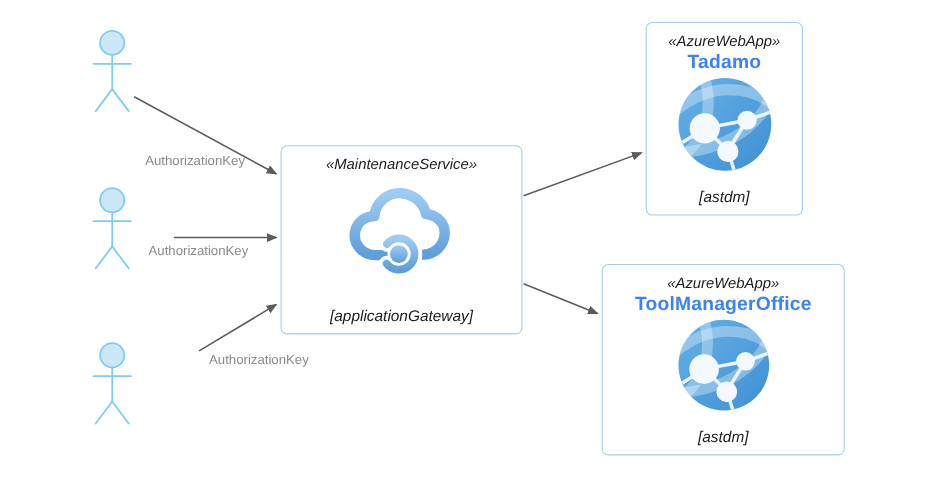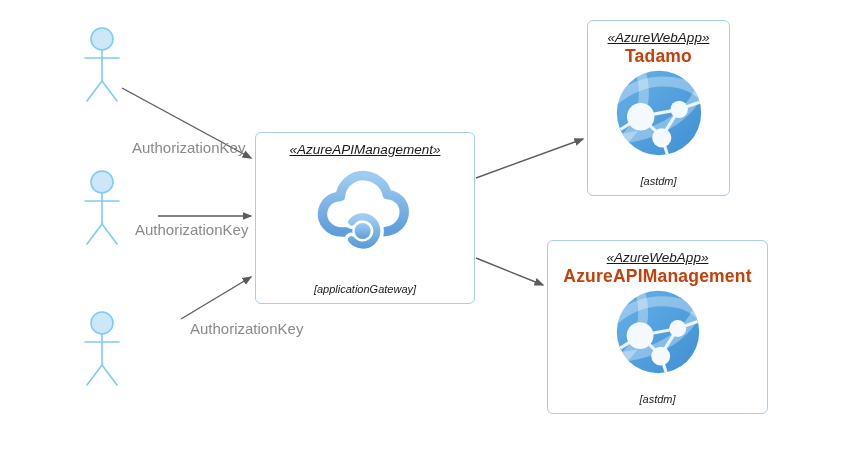--- a/index.html
+++ b/index.html
@@ -11,40 +11,39 @@
     overflow:hidden;
   }
   svg.layer{position:absolute;left:0;top:0;}
   .actor-figure{position:absolute;}
   .actor-label{
     position:absolute;text-align:center;
     font-size:15.5px;color:#111;line-height:1.1;
   }
   .edge-label{
     position:absolute;
-    font-size:15px;color:#8a8a8a;white-space:nowrap;
+    font-size:12px;color:#8a8a8a;white-space:nowrap;
   }
   .node{
     position:absolute;box-sizing:border-box;
     background:#fff;border:1px solid #a8cdec;border-radius:6px;
     display:flex;flex-direction:column;align-items:center;
   }
   .node .stereotype{
     margin-top:9px;font-size:13.5px;font-style:italic;color:#1a1a1a;
     white-space:nowrap;
-    text-decoration:underline;
   }
   .node .node-name{
-    margin-top:1px;font-size:17.5px;font-weight:bold;color:#c2410c;
+    margin-top:1px;font-size:17.5px;font-weight:bold;color:#3b82f6;
     white-space:nowrap;letter-spacing:.2px;
   }
   .node .node-icon{margin-top:2px;line-height:0;}
   .node .node-tag{
     margin-top:auto;margin-bottom:8px;
-    font-size:11px;font-style:italic;color:#1a1a1a;white-space:nowrap;
+    font-size:14px;font-style:italic;color:#1a1a1a;white-space:nowrap;
   }
   #gateway-node{left:255px;top:132px;width:220px;height:172px;}
   #tadamo-node{left:587px;top:20px;width:143px;height:176px;}
   #maintenance-node{left:547px;top:240px;width:221px;height:174px;}
 </style>
 </head>
 <body>
 
 <div class="canvas">
 
@@ -89,21 +88,21 @@
       <line x1="32" y1="54" x2="17" y2="74"></line>
       <line x1="32" y1="54" x2="47" y2="74"></line>
     </g>
   </svg>
 
   <div class="edge-label" style="left:132px;top:139px;">AuthorizationKey</div>
   <div class="edge-label" style="left:135px;top:221px;">AuthorizationKey</div>
   <div class="edge-label" style="left:190px;top:320px;">AuthorizationKey</div>
 
   <div class="node" id="gateway-node">
-    <div class="stereotype">«AzureAPIManagement»</div>
+    <div class="stereotype">«MaintenanceService»</div>
     <span class="node-icon">
       <svg width="104" height="91" viewBox="0 0 110 96">
         <defs>
           <linearGradient id="cg" x1="0" y1="0" x2="0" y2="1">
             <stop offset="0" stop-color="#9fccf1"></stop>
             <stop offset="1" stop-color="#5e9eda"></stop>
           </linearGradient>
         </defs>
         <path d="M 31 77 C 16 77, 8 65, 10.5 54 C 12.5 45, 20 39.5, 29 39.5 C 30 26, 42 16.5, 55 17.5 C 67 18.5, 76.5 27, 78.5 37.5 C 89.5 38.5, 97 46.5, 96.5 56.5 C 96 67.5, 87.5 76, 76.5 76.5 Z" fill="none" stroke="url(#cg)" stroke-width="10" stroke-linejoin="round"></path>
         <path d="M 41.0 66.4 A 15 15 0 1 1 40.7 85.2" fill="none" stroke="#ffffff" stroke-width="15" stroke-linecap="round"></path>
@@ -148,21 +147,21 @@
           <circle cx="70" cy="44" r="9.5" fill="#f3f9fe"></circle>
           <circle cx="51" cy="75" r="10.5" fill="#f3f9fe"></circle>
         </g>
       </svg>
     </span>
     <div class="node-tag">[astdm]</div>
   </div>
 
   <div class="node" id="maintenance-node">
     <div class="stereotype">«AzureWebApp»</div>
-    <div class="node-name">AzureAPIManagement</div>
+    <div class="node-name">ToolManagerOffice</div>
     <span class="node-icon">
       <svg width="86" height="86" viewBox="0 0 96 96">
         <defs>
           <linearGradient id="gg2" x1="0" y1="0" x2="1" y2="1">
             <stop offset="0" stop-color="#66b1e7"></stop>
             <stop offset="1" stop-color="#3f8fd3"></stop>
           </linearGradient>
           <clipPath id="gc2">
               <circle cx="48" cy="48" r="46"></circle>
             </clipPath>

